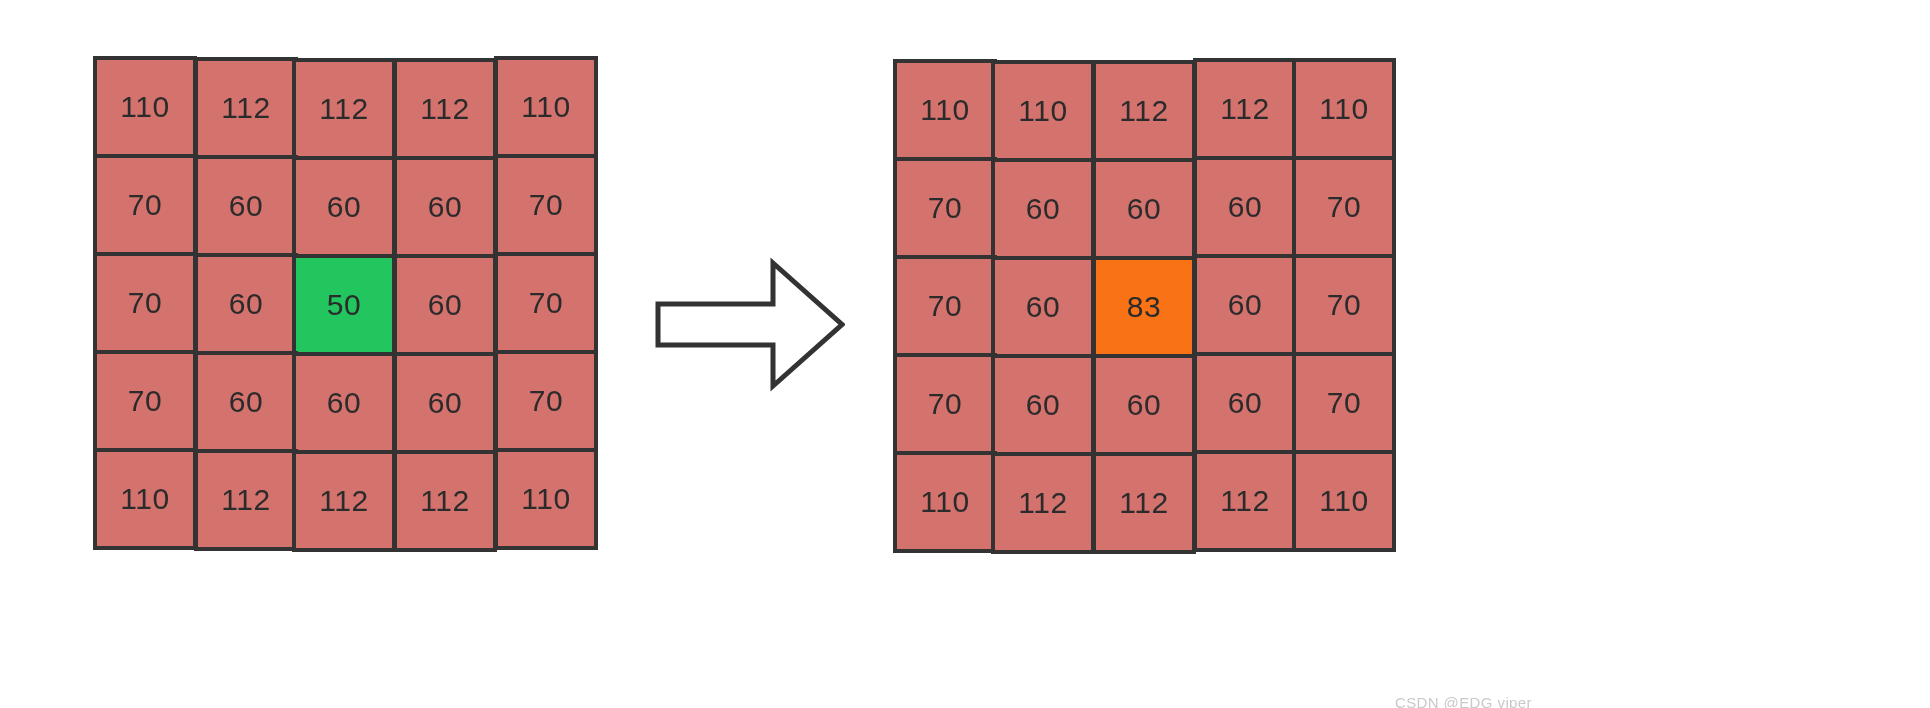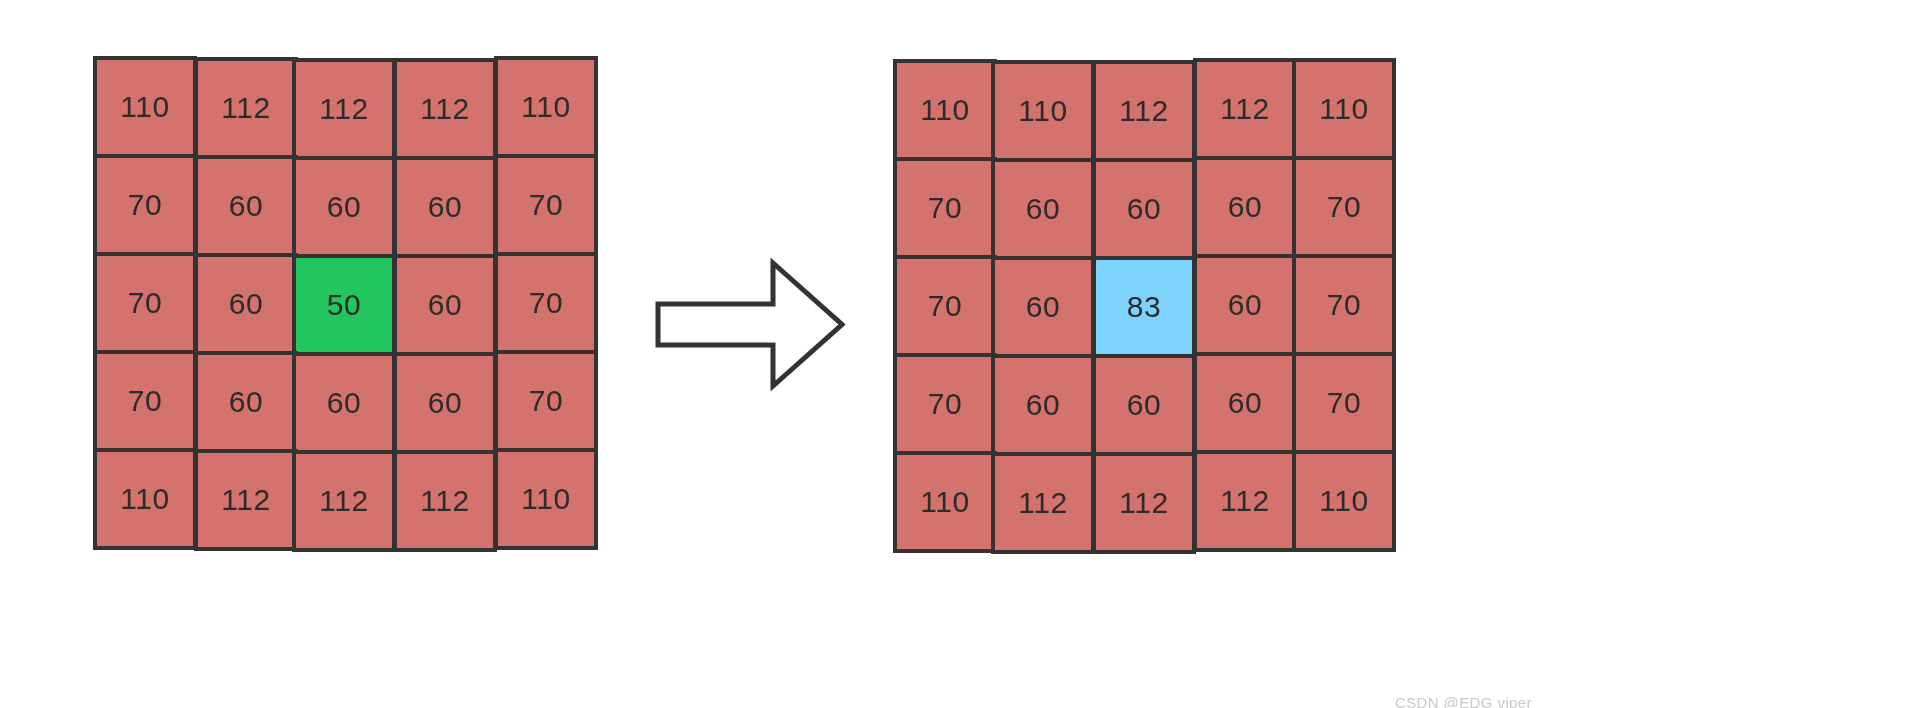--- a/index.html
+++ b/index.html
@@ -45,21 +45,21 @@
     color: #2b2b2b;
     letter-spacing: 0.5px;
     line-height: 1;
     background: #d4726e;
     
     margin: -2px;
   }
 
   .cell.normal    { background: #d4726e; }
   .cell.highlight-cyan   { background: #22c55e; }
-  .cell.highlight-yellow { background: #7dd3fc; }
+  .cell.highlight-yellow { background: #f97316; }
 
   .cell-value {
     pointer-events: none;
     user-select: none;
   }
 
   
   .jit-a { transform: translate(0px, -1px); }
   .jit-b { transform: translate(1px, 0px); }
   .jit-c { transform: translate(-1px, 1px); }

